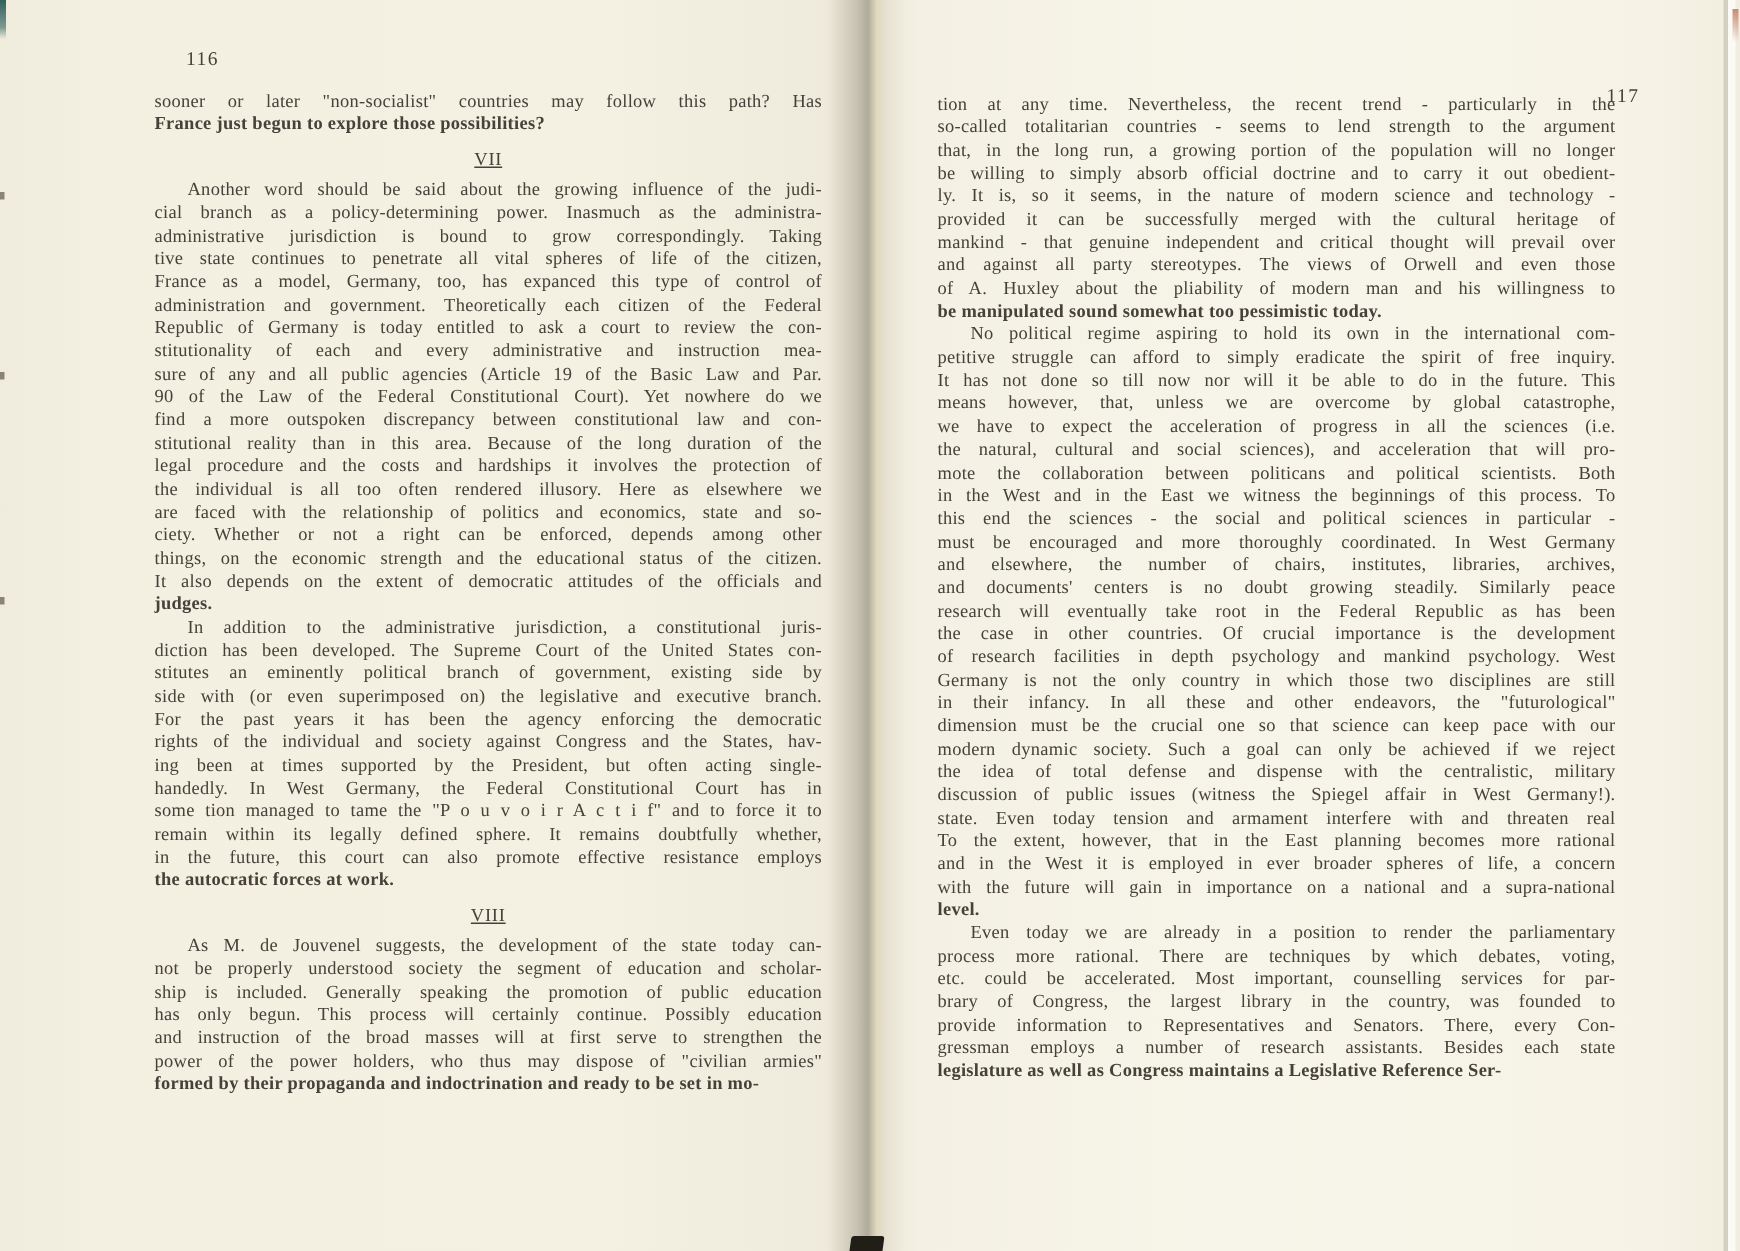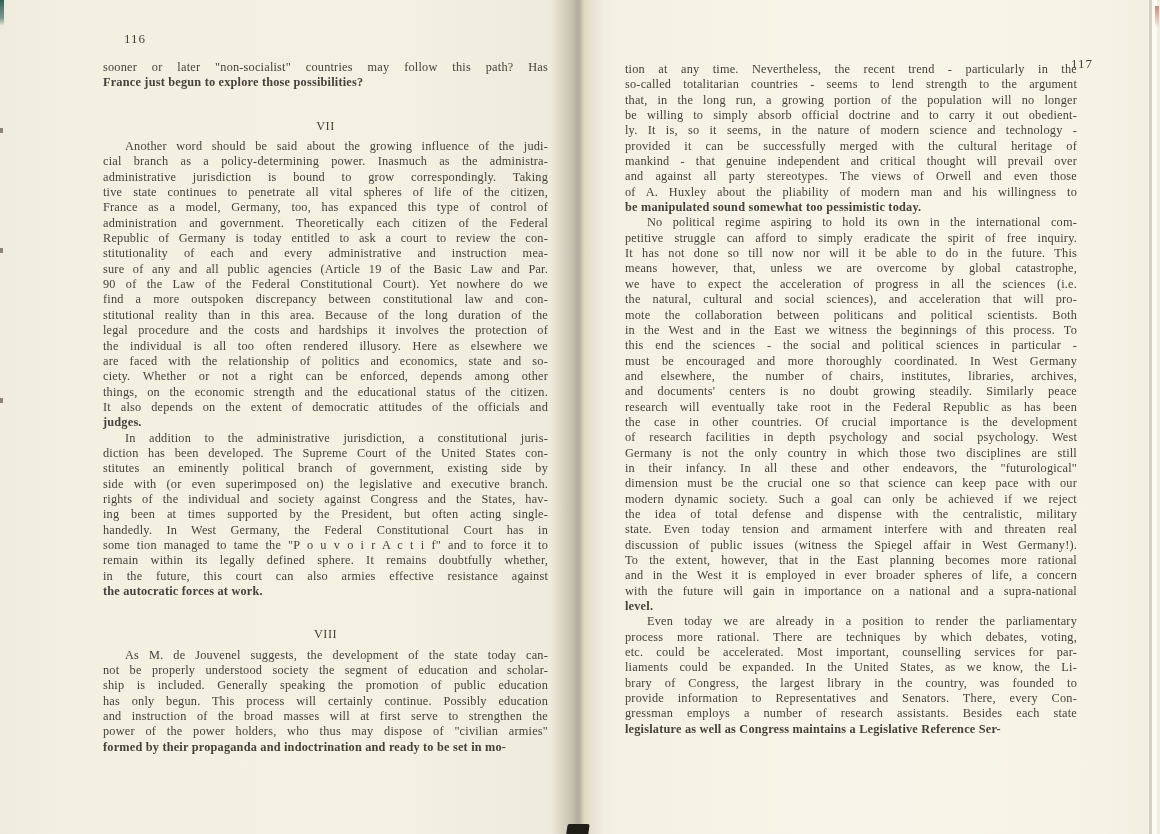--- a/index.html
+++ b/index.html
@@ -74,23 +74,24 @@
     text-align-last: justify;
     white-space: normal;
   }
   .line.last {
     text-align-last: left;
     font-weight: bold;
   }
   .line.indent { text-indent: 22px; }
   .heading {
     text-align: center;
-    margin-top: 28px;
+    margin-top: 8px;
     margin-bottom: 5px;
     letter-spacing: 0.5px;
+    text-decoration: underline;
   }
 </style>
 </head>
 <body>
 
 <div>
   <div class="page page-left"></div>
   <div class="page page-right"></div>
 
   <div class="gutter-shadow"></div>
@@ -131,26 +132,27 @@
         <div class="line">ciety. Whether or not a right can be enforced, depends among other</div>
         <div class="line">things, on the economic strength and the educational status of the citizen.</div>
         <div class="line">It also depends on the extent of democratic attitudes of the officials and</div>
         <div class="line last">judges.</div>
       </div>
       <div class="para">
         <div class="line indent">In addition to the administrative jurisdiction, a constitutional juris-</div>
         <div class="line">diction has been developed. The Supreme Court of the United States con-</div>
         <div class="line">stitutes an eminently political branch of government, existing side by</div>
         <div class="line">side with (or even superimposed on) the legislative and executive branch.</div>
+        <div class="line">For the past years it has been the agency enforcing the democratic</div>
         <div class="line">rights of the individual and society against Congress and the States, hav-</div>
         <div class="line">ing been at times supported by the President, but often acting single-</div>
         <div class="line">handedly. In West Germany, the Federal Constitutional Court has in</div>
         <div class="line">some tion managed to tame the "P o u v o i r  A c t i f" and to force it to</div>
         <div class="line">remain within its legally defined sphere. It remains doubtfully whether,</div>
-        <div class="line">in the future, this court can also armies effective resistance against</div>
+        <div class="line">in the future, this court can also promote effective resistance employs</div>
         <div class="line last">the autocratic forces at work.</div>
       </div>
       <div class="heading">VIII</div>
       <div class="para">
         <div class="line indent">As M. de Jouvenel suggests, the development of the state today can-</div>
         <div class="line">not be properly understood society the segment of education and scholar-</div>
         <div class="line">ship is included. Generally speaking the promotion of public education</div>
         <div class="line">has only begun. This process will certainly continue. Possibly education</div>
         <div class="line">and instruction of the broad masses will at first serve to strengthen the</div>
         <div class="line">power of the power holders, who thus may dispose of "civilian armies"</div>
@@ -178,37 +180,36 @@
         <div class="line">we have to expect the acceleration of progress in all the sciences (i.e.</div>
         <div class="line">the natural, cultural and social sciences), and acceleration that will pro-</div>
         <div class="line">mote the collaboration between politicans and political scientists. Both</div>
         <div class="line">in the West and in the East we witness the beginnings of this process. To</div>
         <div class="line">this end the sciences - the social and political sciences in particular -</div>
         <div class="line">must be encouraged and more thoroughly coordinated. In West Germany</div>
         <div class="line">and elsewhere, the number of chairs, institutes, libraries, archives,</div>
         <div class="line">and documents' centers is no doubt growing steadily. Similarly peace</div>
         <div class="line">research will eventually take root in the Federal Republic as has been</div>
         <div class="line">the case in other countries. Of crucial importance is the development</div>
-        <div class="line">of research facilities in depth psychology and social psychology. West</div>
+        <div class="line">of research facilities in depth psychology and mankind psychology. West</div>
         <div class="line">Germany is not the only country in which those two disciplines are still</div>
         <div class="line">in their infancy. In all these and other endeavors, the "futurological"</div>
         <div class="line">dimension must be the crucial one so that science can keep pace with our</div>
         <div class="line">modern dynamic society. Such a goal can only be achieved if we reject</div>
         <div class="line">the idea of total defense and dispense with the centralistic, military</div>
+        <div class="line">discussion of public issues (witness the Spiegel affair in West Germany!).</div>
         <div class="line">state. Even today tension and armament interfere with and threaten real</div>
-        <div class="line">discussion of public issues (witness the Spiegel affair in West Germany!).</div>
         <div class="line">To the extent, however, that in the East planning becomes more rational</div>
         <div class="line">and in the West it is employed in ever broader spheres of life, a concern</div>
         <div class="line">with the future will gain in importance on a national and a supra-national</div>
         <div class="line last">level.</div>
       </div>
       <div class="para">
         <div class="line indent">Even today we are already in a position to render the parliamentary</div>
         <div class="line">process more rational. There are techniques by which debates, voting,</div>
         <div class="line">etc. could be accelerated. Most important, counselling services for par-</div>
-        <div class="line">liaments could be expanded. In the United States, as we know, the Li-</div>
         <div class="line">brary of Congress, the largest library in the country, was founded to</div>
         <div class="line">provide information to Representatives and Senators. There, every Con-</div>
         <div class="line">gressman employs a number of research assistants. Besides each state</div>
         <div class="line last">legislature as well as Congress maintains a Legislative Reference Ser-</div>
       </div>
     </div>
 </div>
 
 </body></html>

